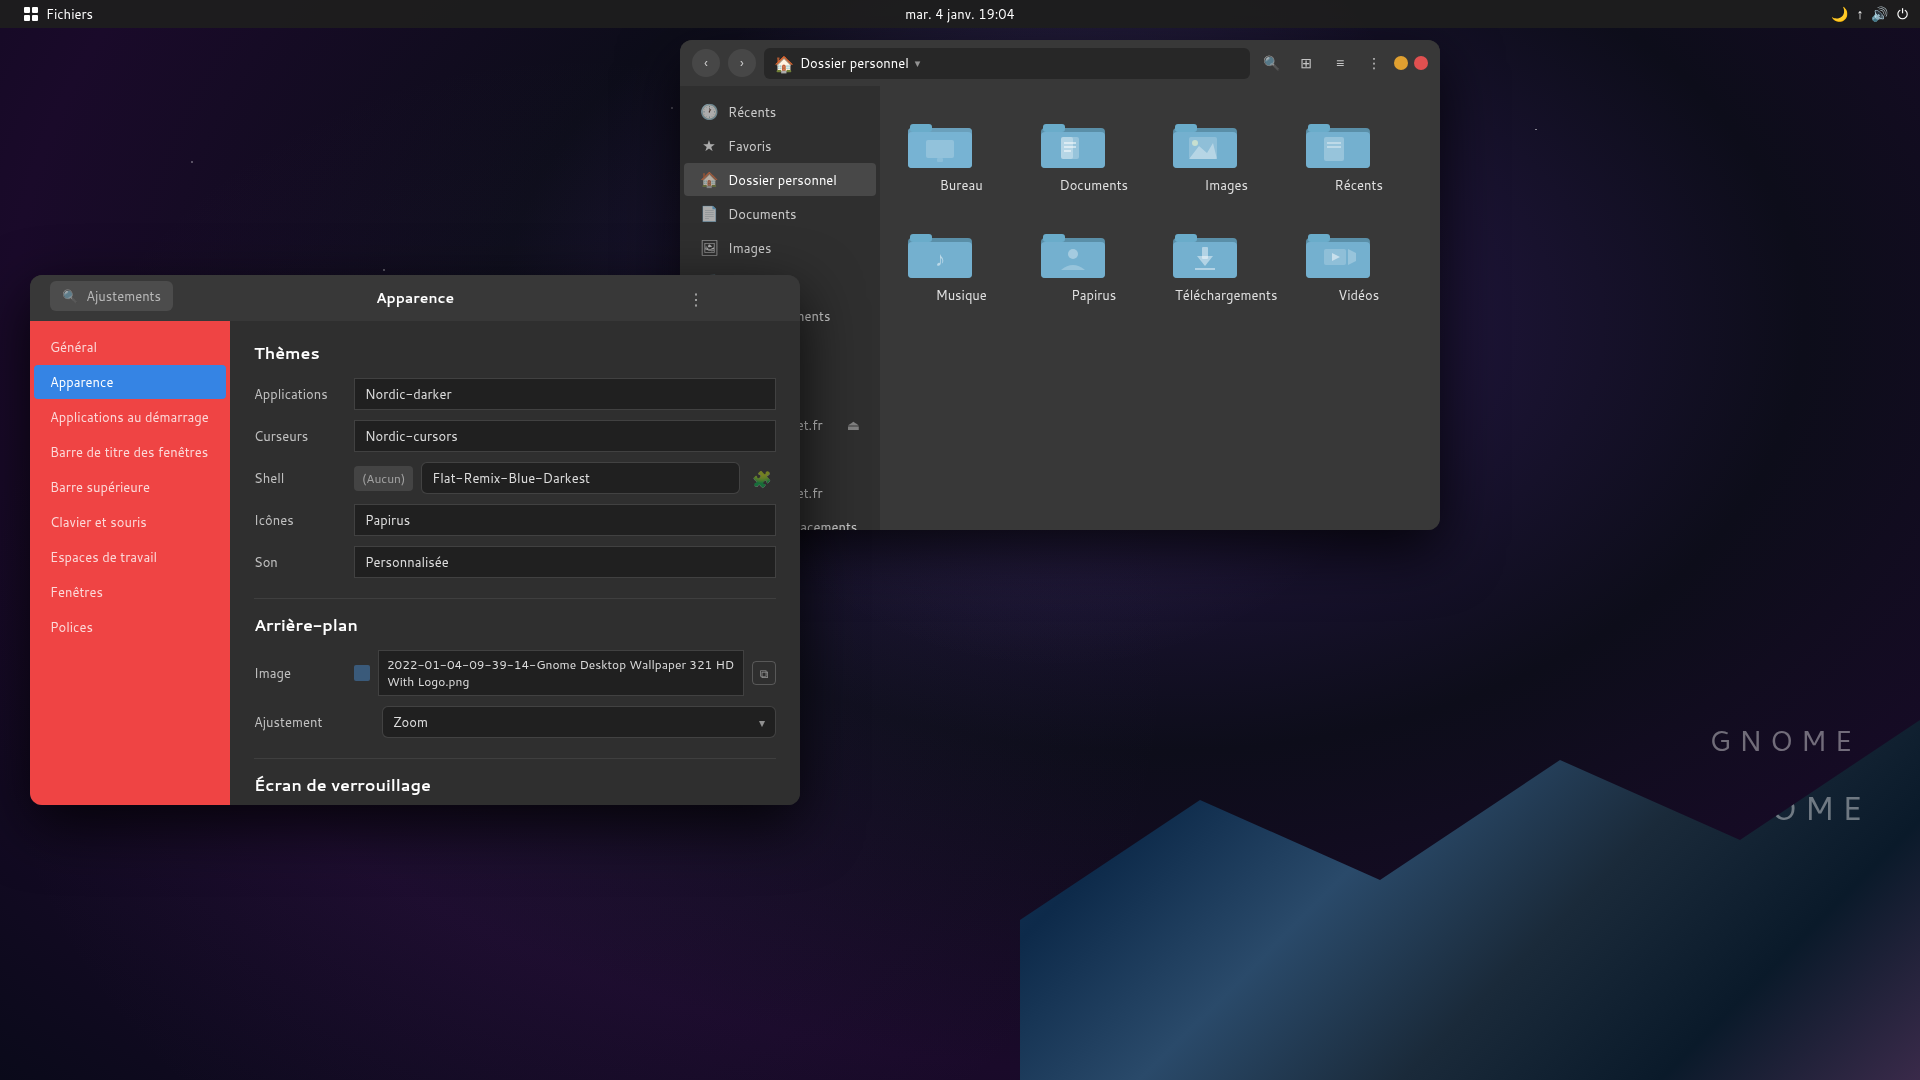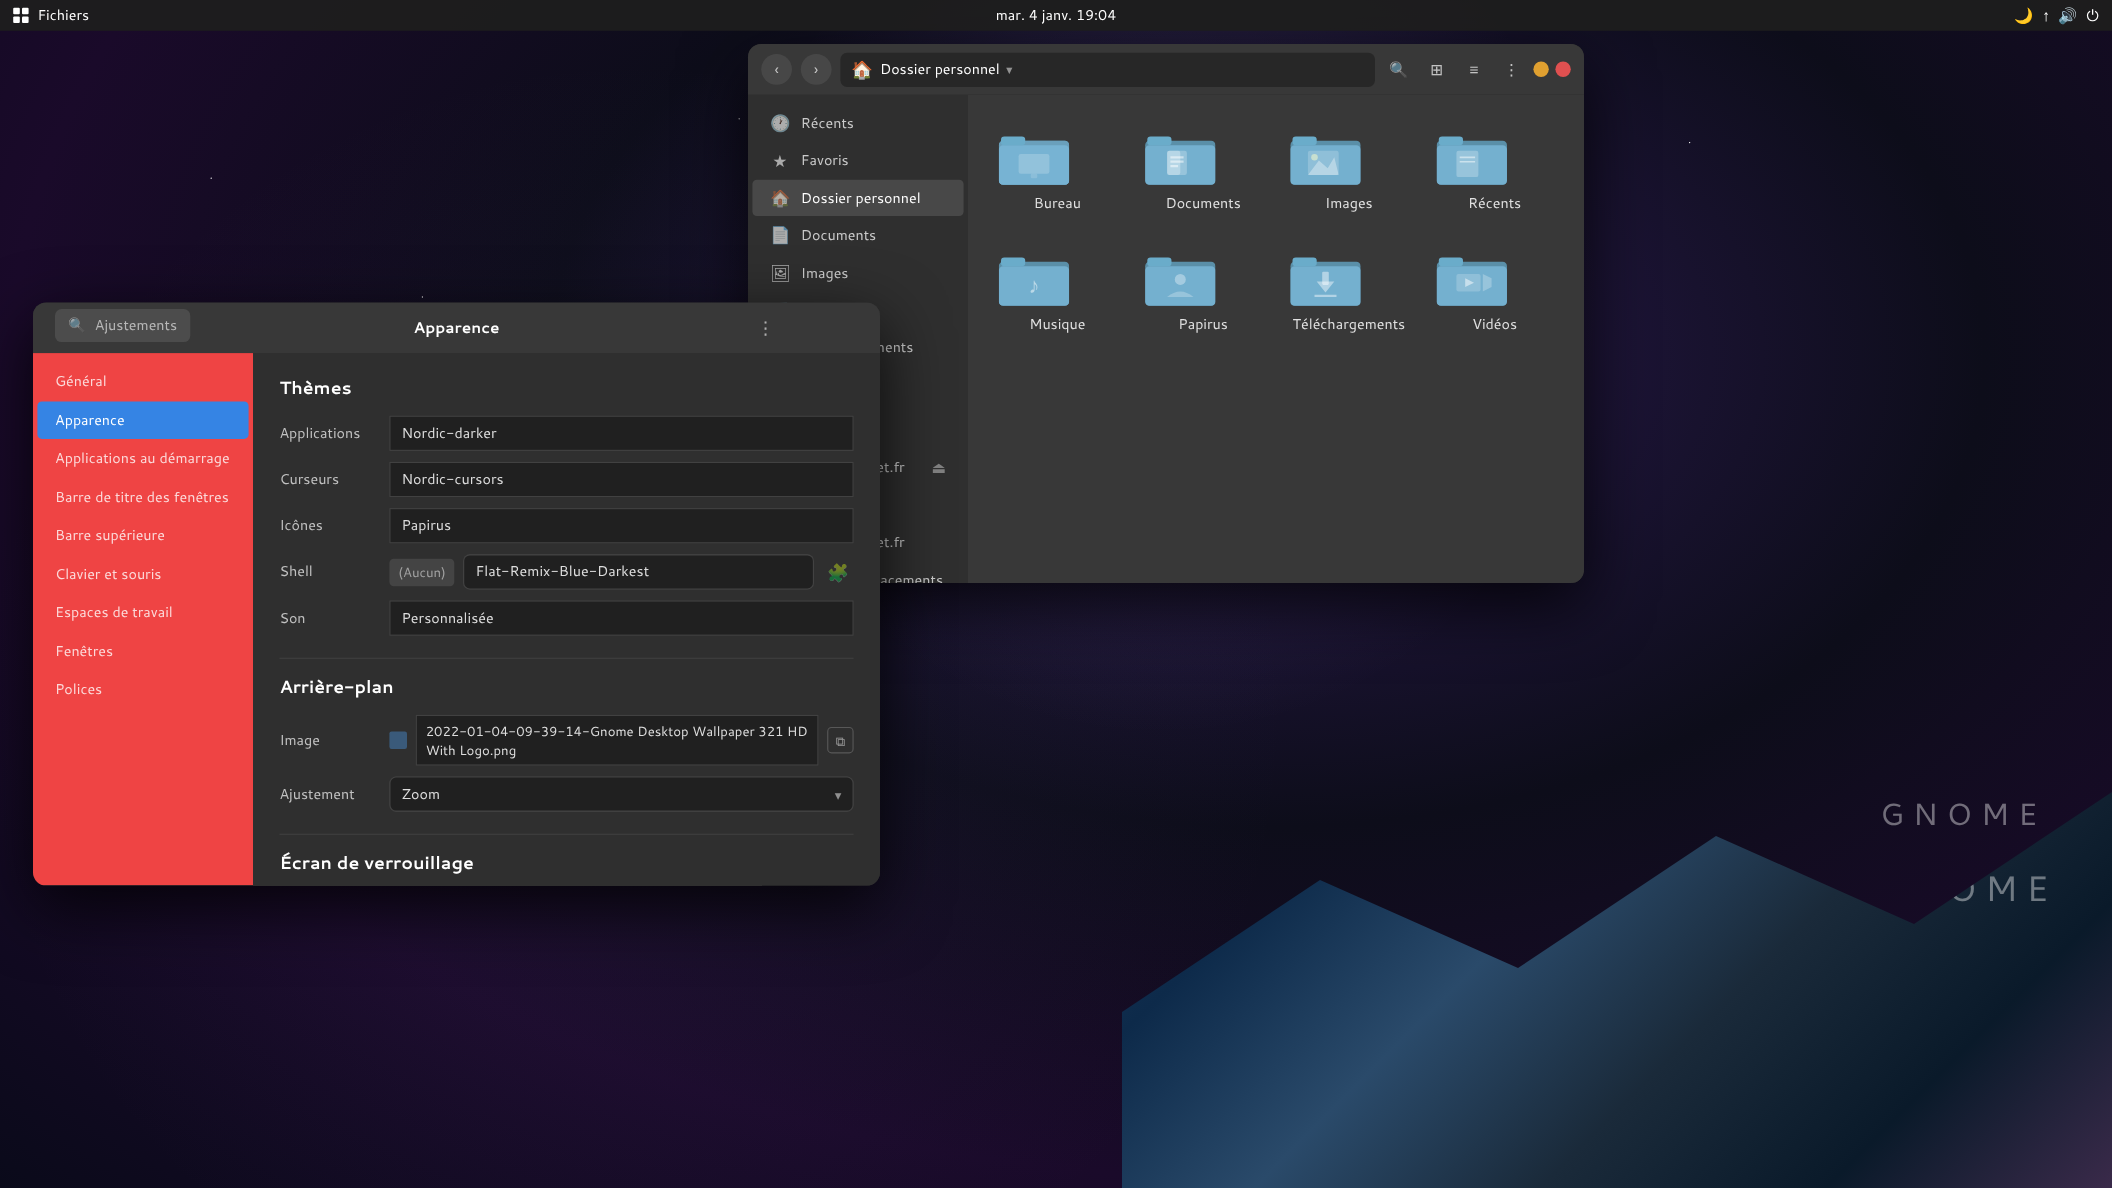--- a/index.html
+++ b/index.html
@@ -79,20 +79,21 @@
       justify-content: space-between;
       padding: 0 12px;
       z-index: 100;
       color: white;
       font-size: 13px;
     }
     .topbar-left {
       display: flex;
       align-items: center;
       gap: 8px;
+      margin-left: 12px;
     }
     .topbar-center {
       position: absolute;
       left: 50%;
       transform: translateX(-50%);
     }
     .topbar-right {
       display: flex;
       align-items: center;
       gap: 8px;
@@ -439,20 +440,21 @@
       background: rgba(0,0,0,0.3);
       border: 1px solid rgba(255,255,255,0.15);
       border-radius: 6px;
       padding: 6px 10px;
       color: rgba(255,255,255,0.85);
       font-size: 13px;
       display: flex;
       align-items: center;
       justify-content: space-between;
       cursor: pointer;
+      margin-left: 28px;
     }
     .dropdown-arrow {
       color: rgba(255,255,255,0.5);
       font-size: 12px;
     }
 
     
     .settings-divider {
       height: 1px;
       background: rgba(255,255,255,0.08);
@@ -731,31 +733,31 @@
           <span class="settings-row-label">Applications</span>
           <div class="settings-row-value">Nordic-darker</div>
         </div>
 
         <div class="settings-row">
           <span class="settings-row-label">Curseurs</span>
           <div class="settings-row-value">Nordic-cursors</div>
         </div>
 
         <div class="settings-row">
-          <span class="settings-row-label">Icônes</span>
-          <div class="settings-row-value">Papirus</div>
-        </div>
-
-        <div class="settings-row">
           <span class="settings-row-label">Shell</span>
           <div class="settings-row-shell">
             <span class="shell-badge">(Aucun)</span>
             <div class="shell-value">Flat-Remix-Blue-Darkest</div>
             <div class="shell-ext-btn">🧩</div>
           </div>
+        </div>
+
+        <div class="settings-row">
+          <span class="settings-row-label">Icônes</span>
+          <div class="settings-row-value">Papirus</div>
         </div>
 
         <div class="settings-row">
           <span class="settings-row-label">Son</span>
           <div class="settings-row-value">Personnalisée</div>
         </div>
       </div>
 
       <div class="settings-divider"></div>
 

